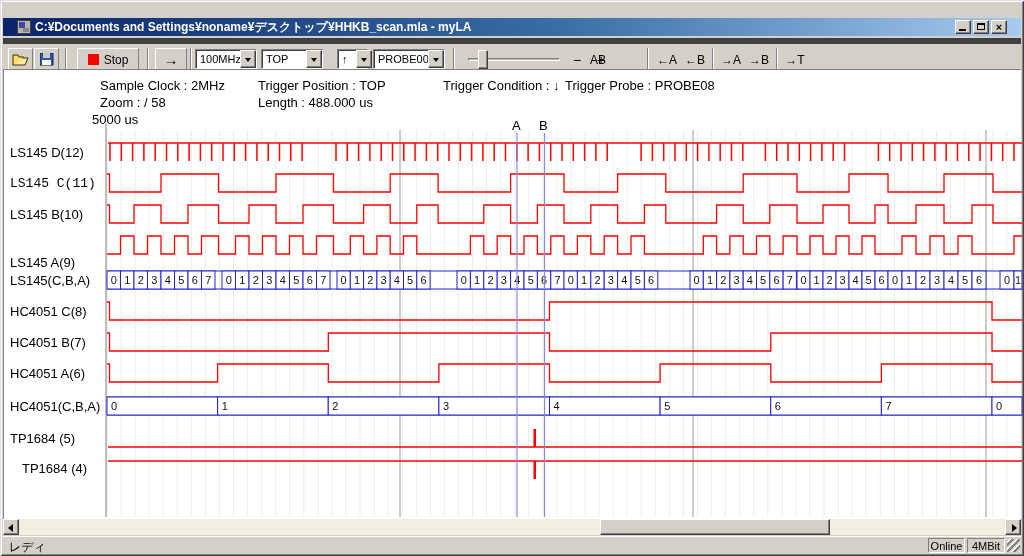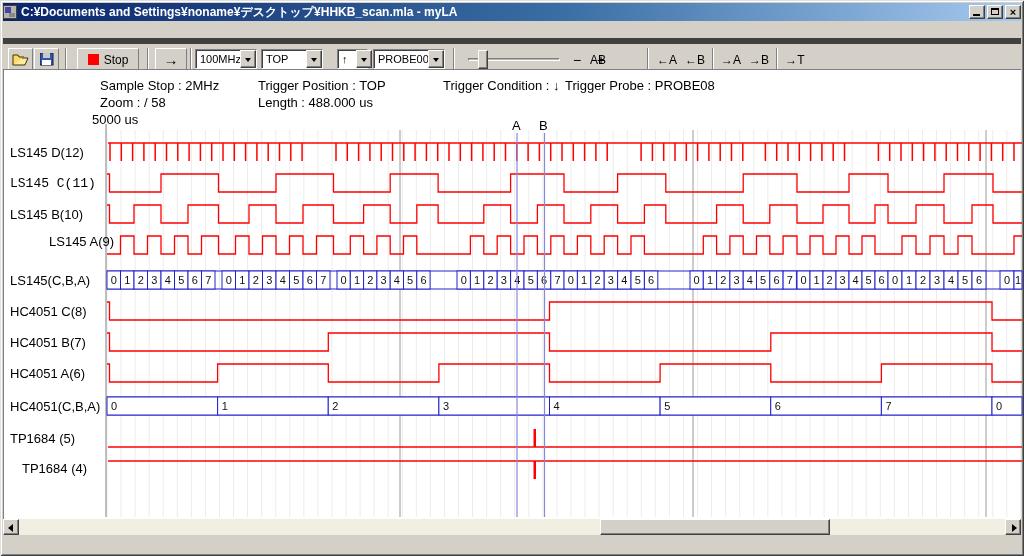--- a/index.html
+++ b/index.html
@@ -1,22 +1,22 @@
 <!DOCTYPE html>
 <html><head>
 <meta charset="utf-8">
 <style>
   html,body{margin:0;padding:0;background:#3a6ea5;}
   *{box-sizing:border-box;}
   .window{position:relative;width:1024px;height:556px;background:#d4d0c8;
     font-family:"Liberation Sans",sans-serif;
     box-shadow:inset 1px 1px 0 #dfdfdf, inset -1px -1px 0 #404040, inset 2px 2px 0 #fff, inset -2px -2px 0 #808080;
     overflow:hidden;}
-  .titlebar{position:absolute;left:3px;top:3px;width:1018px;height:18px;
-    background:linear-gradient(90deg,#0a246a,#3a6ea5 55%,#a6caf0);display:flex;align-items:center;padding:0 0;}
+  .titlebar{position:absolute;left:3px;top:18px;width:1018px;height:18px;
+    background:linear-gradient(90deg,#0a246a,#3a6ea5 55%,#a6caf0);display:flex;align-items:center;padding:0 14px;}
   .title-text{color:#fff;font-size:12px;font-weight:bold;margin-left:4px;white-space:nowrap;overflow:hidden;flex:1;}
   .app-icon{width:14px;height:14px;background:#b8b4ac;border:1px solid #404040;position:relative;flex:none;}
   .app-icon:before{content:"";position:absolute;left:1px;top:1px;width:6px;height:6px;background:#4444aa;}
   .app-icon:after{content:"";position:absolute;right:1px;bottom:1px;width:6px;height:4px;background:#888;}
   .tbtn{width:16px;height:14px;background:#d4d0c8;border:1px solid;border-color:#fff #404040 #404040 #fff;
     box-shadow:inset -1px -1px 0 #808080;margin-left:2px;position:relative;flex:none;}
   .glyph-min{position:absolute;left:3px;bottom:2px;width:7px;height:2px;background:#000;}
   .glyph-max{position:absolute;left:3px;top:2px;width:8px;height:7px;border:1px solid #000;border-top:2px solid #000;}
   .glyph-close{position:absolute;left:0;top:-1px;width:100%;text-align:center;font-size:11px;font-weight:bold;color:#000;line-height:14px;}
   .menubar{position:absolute;left:3px;top:21px;width:1018px;height:17px;display:flex;align-items:center;font-size:12px;color:#000;}
@@ -450,46 +450,52 @@
       <rect x="992" y="397" width="30" height="18" fill="#ffffff" stroke="#2222cc" stroke-width="1"></rect>
       <text x="996" y="410" font-size="11" fill="#111111">0</text>
       <line x1="108" y1="447" x2="1022" y2="447" stroke="#ff0000" stroke-width="1.3"></line>
       <rect x="533.5" y="429" width="2.5" height="18" fill="#ff0000"></rect>
       <line x1="108" y1="461" x2="1022" y2="461" stroke="#ff0000" stroke-width="1.3"></line>
       <rect x="533.5" y="461" width="2.5" height="18" fill="#ff0000"></rect>
       <line x1="517" y1="133" x2="517" y2="517" stroke="#8888dd" stroke-width="1.2"></line>
       <line x1="544.5" y1="133" x2="544.5" y2="517" stroke="#8888dd" stroke-width="1.2"></line>
     </svg>
 
-  <span class="ov" style="left:100px;top:78px;">Sample Stop : 2MHz</span>
+  <span class="ov" style="left:100px;top:78px;">Sample Clock : 2MHz</span>
   <span class="ov" style="left:258px;top:78px;">Trigger Position : TOP</span>
   <span class="ov" style="left:443px;top:78px;">Trigger Condition : ↓</span>
   <span class="ov" style="left:565px;top:78px;">Trigger Probe : PROBE08</span>
   <span class="ov" style="left:100px;top:95px;">Zoom : /  58</span>
   <span class="ov" style="left:258px;top:95px;">Length : 488.000 us</span>
   <span class="ov" style="left:92px;top:112px;">5000 us</span>
   <span class="ov" style="left:512px;top:118px;">A</span>
   <span class="ov" style="left:539px;top:118px;">B</span>
 
   <span class="ov" style="left:10px;top:145px;">LS145 D(12)</span>
   <span class="ov" style="left:10px;top:176px;font-family:Liberation Mono, monospace;">LS145 C(11)</span>
   <span class="ov" style="left:10px;top:207px;">LS145 B(10)</span>
-  <span class="ov" style="left:10px;top:234px;margin-left:39px;">LS145 A(9)</span>
+  <span class="ov" style="left:10px;top:255px;">LS145 A(9)</span>
   <span class="ov" style="left:10px;top:273px;">LS145(C,B,A)</span>
   <span class="ov" style="left:10px;top:304px;">HC4051 C(8)</span>
   <span class="ov" style="left:10px;top:335px;">HC4051 B(7)</span>
   <span class="ov" style="left:10px;top:366px;">HC4051 A(6)</span>
   <span class="ov" style="left:10px;top:399px;">HC4051(C,B,A)</span>
   <span class="ov" style="left:10px;top:431px;">TP1684 (5)</span>
   <span class="ov" style="left:10px;top:461px;margin-left:12px;">TP1684 (4)</span>
 
   <div class="hscroll">
     <div class="sb-btn" style="left:0;">
         <span class="arr-left"></span>
       </div>
     <div class="sb-thumb" style="left:597px;width:230px;"></div>
     <div class="sb-btn" style="right:0;">
         <span class="arr-right"></span>
       </div>
   </div>
 
+  <div class="statusbar">
+    <span class="status-ready">レディ</span>
+    <span class="status-panel" style="left:925px;width:37px;">Online</span>
+    <span class="status-panel" style="left:964px;width:38px;">4MBit</span>
+    <span class="grip"></span>
+  </div>
 
 </div>
 
 </body></html>

